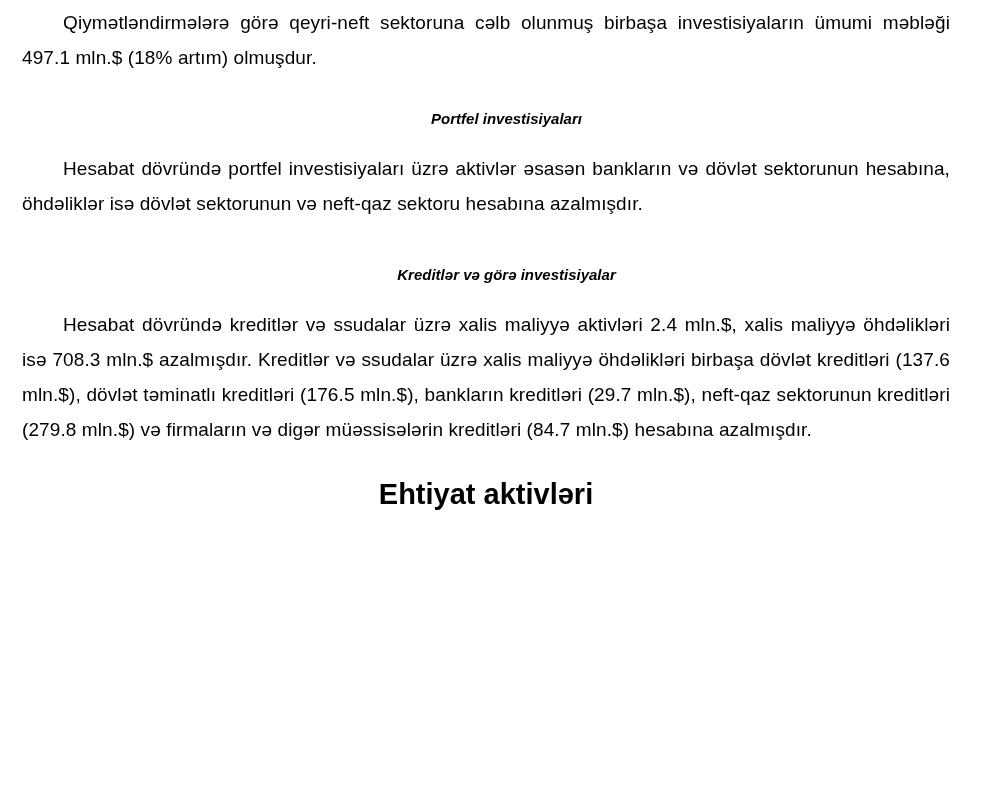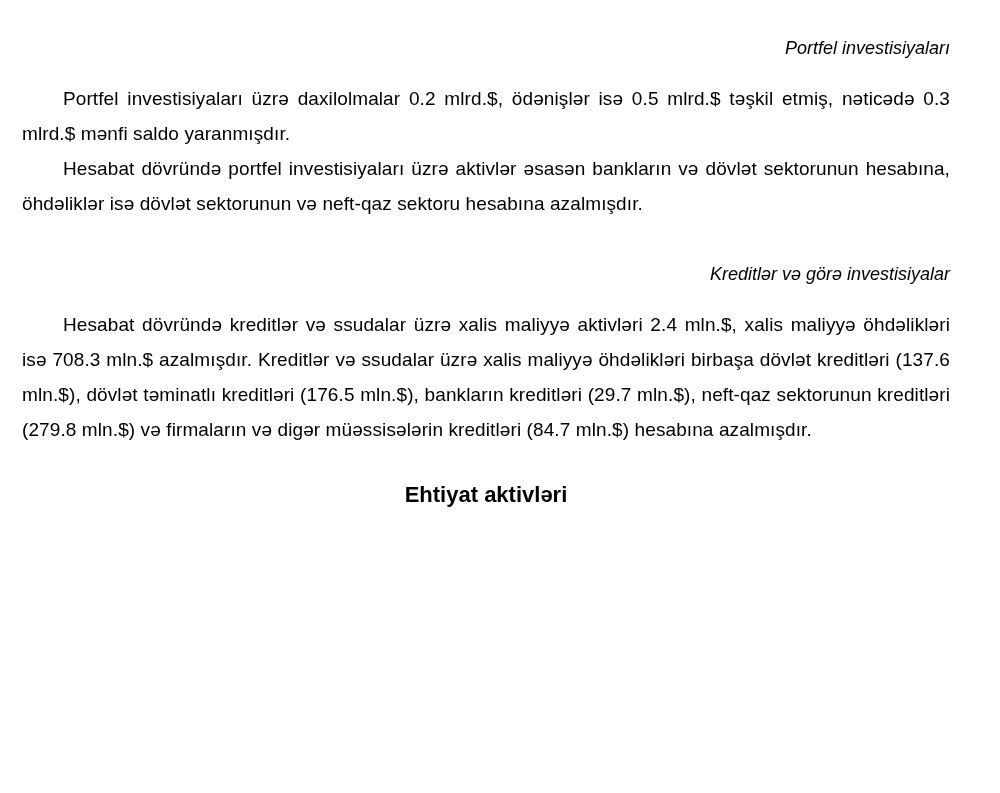--- a/index.html
+++ b/index.html
@@ -24,51 +24,51 @@
   .para {
     margin: 0;
     font-size: 19px;
     line-height: 35px;
     text-align: justify;
     text-indent: 41px;
     letter-spacing: 0.1px;
   }
   .heading-italic {
     margin: 26px 0 15px 0;
-    font-size: 18px;
+    font-size: 15px;
     line-height: 35px;
-    font-weight: normal;
+    font-weight: bold;
     font-style: italic;
     text-indent: 41px;
-    text-align: right;
+    text-align: center;
   }
   .heading-italic.more-space {
     margin-top: 36px;
   }
   .heading-center {
     margin: 30px 0 26px 0;
-    font-size: 22px;
+    font-size: 29px;
     line-height: 35px;
     font-weight: bold;
     text-align: center;
     text-indent: 0;
   }
   .para.after-heading {
     margin-top: 0;
   }
 </style>
 </head>
 <body>
 
 <div class="page">
 
+  <p class="para">Qiymətləndirmələrə görə qeyri-neft sektoruna cəlb olunmuş birbaşa investisiyaların ümumi məbləği 497.1 mln.$ (18% artım) olmuşdur.</p>
 
   <h3 class="heading-italic">Portfel investisiyaları</h3>
 
-  <p class="para after-heading">Portfel investisiyaları üzrə daxilolmalar 0.2 mlrd.$, ödənişlər isə 0.5 mlrd.$ təşkil etmiş, nəticədə 0.3 mlrd.$ mənfi saldo yaranmışdır.</p>
 
   <p class="para">Hesabat dövründə portfel investisiyaları üzrə aktivlər əsasən bankların və dövlət sektorunun hesabına, öhdəliklər isə dövlət sektorunun və neft-qaz sektoru hesabına azalmışdır.</p>
 
   <h3 class="heading-italic more-space">Kreditlər və görə investisiyalar</h3>
 
   <p class="para after-heading">Hesabat dövründə kreditlər və ssudalar üzrə xalis maliyyə aktivləri 2.4 mln.$, xalis maliyyə öhdəlikləri isə 708.3 mln.$ azalmışdır. Kreditlər və ssudalar üzrə xalis maliyyə öhdəlikləri birbaşa dövlət kreditləri (137.6 mln.$), dövlət təminatlı kreditləri (176.5 mln.$), bankların kreditləri (29.7 mln.$), neft-qaz sektorunun kreditləri (279.8 mln.$) və firmaların və digər müəssisələrin kreditləri (84.7 mln.$) hesabına azalmışdır.</p>
 
 
   <h2 class="heading-center">Ehtiyat aktivləri</h2>
 

